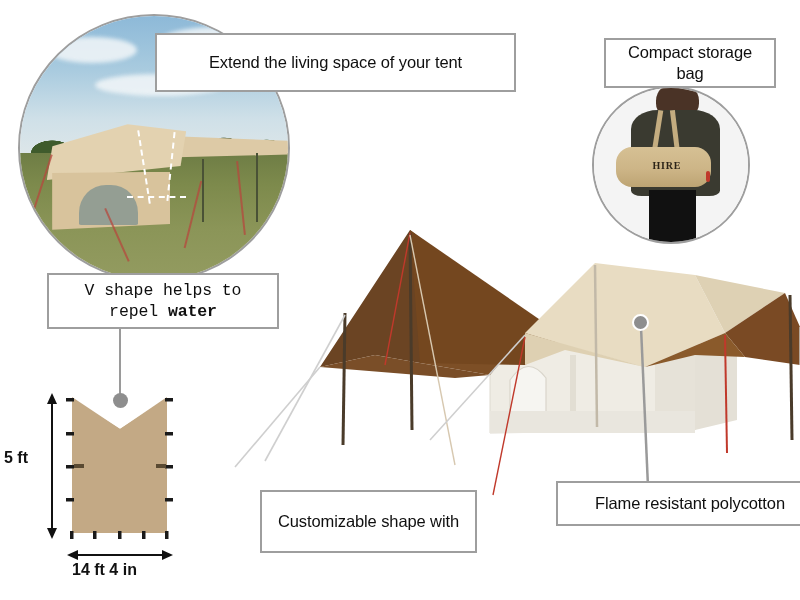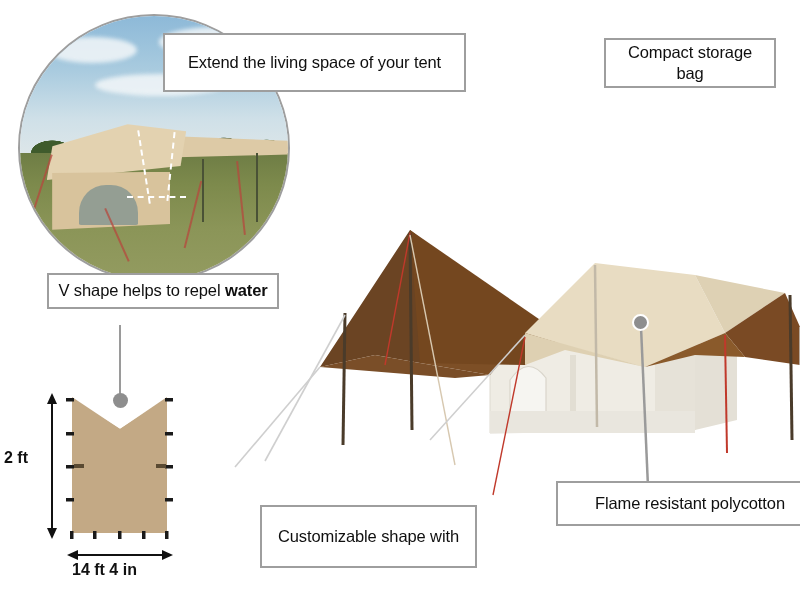--- a/index.html
+++ b/index.html
@@ -243,20 +243,33 @@
 
       <div class="guy-red" style="left:8%; top:52%; width:1.5px; height:24%; transform:rotate(18deg);"></div>
       <div class="guy-red" style="left:36%; top:72%; width:1.5px; height:22%; transform:rotate(-24deg);"></div>
       <div class="guy-red" style="left:64%; top:62%; width:1.5px; height:26%; transform:rotate(14deg);"></div>
       <div class="guy-red" style="left:82%; top:55%; width:1.5px; height:28%; transform:rotate(-6deg);"></div>
       <div class="pole-dark" style="left:68%; top:54%; width:2px; height:24%;"></div>
       <div class="pole-dark" style="left:88%; top:52%; width:2px; height:26%;"></div>
     </div>
   </div>
 
+  <div class="photo-circle" style="left:592px; top:86px; width:158px; height:158px;">
+    <div class="photo-inner">
+      <div class="bag-bg"></div>
+      <div class="person-head" style="left:40%; top:-4%; width:28%; height:24%;"></div>
+      <div class="person-torso" style="left:24%; top:14%; width:58%; height:56%;"></div>
+      <div class="person-legs" style="left:36%; top:66%; width:30%; height:38%;"></div>
+      <div class="duffel-strap" style="left:38%; top:14%; width:5px; height:44%; transform:rotate(9deg);"></div>
+      <div class="duffel-strap" style="left:52%; top:14%; width:5px; height:44%; transform:rotate(-7deg);"></div>
+      <div class="duffel" style="left:14%; top:38%; width:62%; height:26%;"></div>
+      <div class="duffel-label" style="left:38%; top:47%;">HIRE</div>
+      <div class="duffel-zip" style="left:73%; top:54%; width:4px; height:11px;"></div>
+    </div>
+  </div>
 
   <div id="main-illustration">
     <svg width="575" height="290" viewBox="0 0 575 290">
 
       <g>
         <polygon points="265,150 300,112 430,108 470,128 470,215 265,218" fill="#efece4" stroke="#dedad0" stroke-width="1"></polygon>
         <polygon points="430,108 470,128 470,215 430,205" fill="#e6e2d8"></polygon>
         <path d="M285,165 q18,-26 36,-2 l0,38 -36,0 z" fill="#f6f5f1" stroke="#d9d5cb" stroke-width="1.2"></path>
         <rect x="345" y="140" width="6" height="78" fill="#e2ded3"></rect>
         <rect x="265" y="196" width="205" height="22" fill="#e9e6de"></rect>
@@ -323,45 +336,45 @@
         <polygon points="32,8 27,19 37,19" fill="#111111"></polygon>
         <polygon points="32,154 27,143 37,143" fill="#111111"></polygon>
       </g>
 
       <g>
         <line x1="54" y1="170" x2="146" y2="170" stroke="#111111" stroke-width="2"></line>
         <polygon points="47,170 58,165 58,175" fill="#111111"></polygon>
         <polygon points="153,170 142,165 142,175" fill="#111111"></polygon>
       </g>
     </svg>
-    <div class="dim-label" style="left:-16px; top:64px;">2 ft</div>
+    <div class="dim-label" style="left:-16px; top:64px;">5 ft</div>
     <div class="dim-label" style="left:52px; top:176px;">14 ft 4 in</div>
   </div>
 
   <div class="leader" style="left:119px; top:325px; width:2px; height:72px;"></div>
   <div class="dot" style="left:113px; top:393px;"></div>
 
   <svg class="leader-diag" style="left:600px; top:315px; width:120px; height:175px;">
     <line x1="41" y1="12" x2="48" y2="172" stroke="#9a9a9a" stroke-width="2.5"></line>
   </svg>
   <div class="dot ringed" style="left:632px; top:314px;"></div>
 
-  <div class="callout" style="left:155px; top:33px; width:303px; height:59px;margin-left:8px;">
+  <div class="callout" style="left:155px; top:33px; width:361px; height:59px;">
     <span>Extend the living space of your tent</span>
   </div>
 
   <div class="callout" style="left:604px; top:38px; width:172px; height:50px;">
     <span>Compact storage bag</span>
   </div>
 
-  <div class="callout" style="left:47px; top:273px; width:232px; height:36px;">
+  <div class="callout" style="left:47px; top:273px; width:232px; height:56px;font-family:Liberation Mono, monospace;">
     <span><span>V shape helps to repel </span><span class="emph">water</span></span>
   </div>
 
-  <div class="callout two-line" style="left:260px; top:505px; width:217px; height:63px; flex-direction:column;">
+  <div class="callout two-line" style="left:260px; top:490px; width:217px; height:63px; flex-direction:column;">
     <span>Customizable shape with</span>
   </div>
 
   <div class="callout" style="left:556px; top:481px; width:268px; height:45px;">
     <span>Flame resistant polycotton</span>
   </div>
 
 </div>
 
 </body></html>

